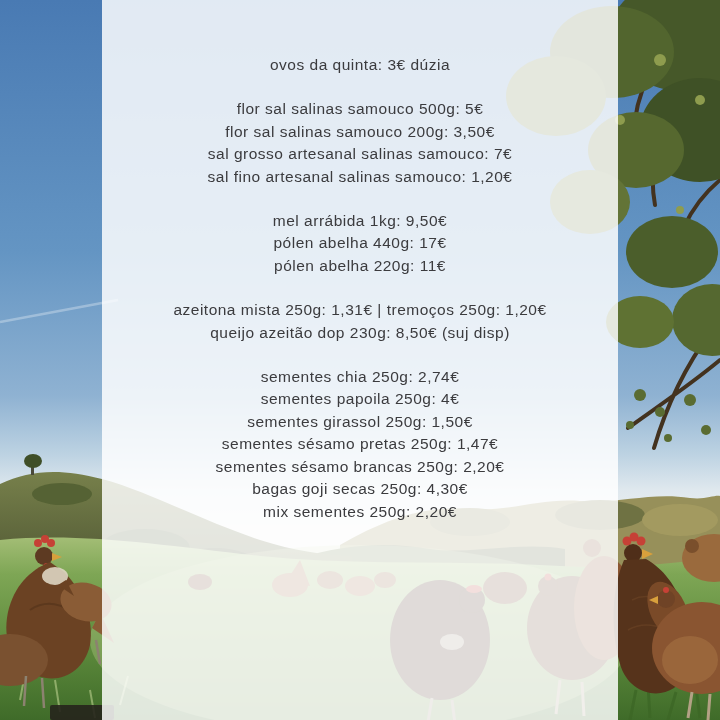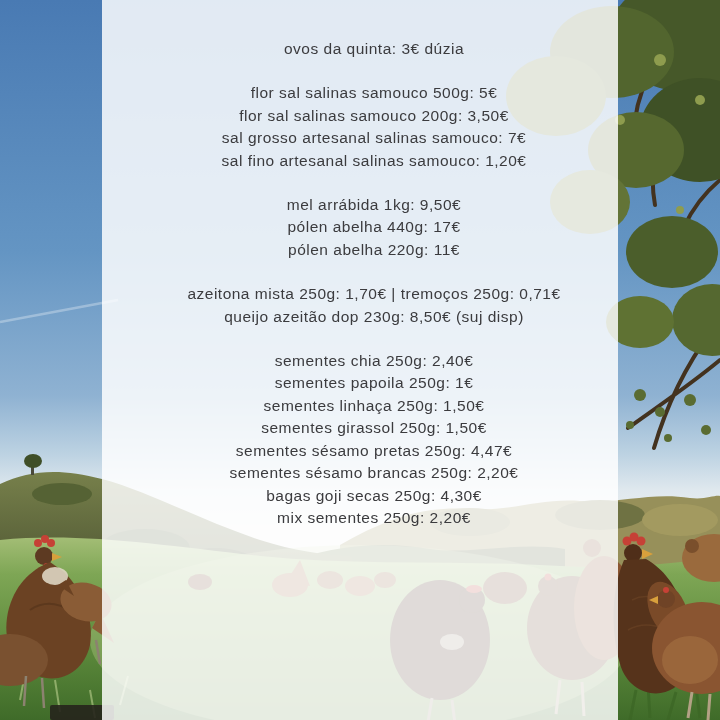--- a/index.html
+++ b/index.html
@@ -7,22 +7,22 @@
     position:relative; width:720px; height:720px; overflow:hidden;
     font-family:"Liberation Sans", sans-serif;
   }
   .bg { position:absolute; left:0; top:0; width:720px; height:720px; display:block; }
   .overlay-panel {
     position:absolute; left:102px; top:0; width:516px; height:720px;
     background:rgba(255,255,255,0.84);
   }
   .price-list {
     position:absolute; left:102px; top:0; width:516px; height:720px;
-    box-sizing:border-box; padding-top:38px;
-    display:flex; flex-direction:column; align-items:center;margin-left:14px;
+    box-sizing:border-box; padding-top:54px;
+    display:flex; flex-direction:column; align-items:center;
   }
   .price-group { margin-bottom:22px; }
   .price-group:last-child { margin-bottom:0; }
   .price-line {
     font-size:15.5px; line-height:22.4px; letter-spacing:0.5px;
     color:#3b3b3e; font-weight:500; text-align:center; white-space:nowrap;
   }
 </style>
 </head>
 <body>
@@ -173,28 +173,27 @@
         <div class="price-line">flor sal salinas samouco 200g: 3,50€</div>
         <div class="price-line">sal grosso artesanal salinas samouco: 7€</div>
         <div class="price-line">sal fino artesanal salinas samouco: 1,20€</div>
       </div>
       <div class="price-group">
         <div class="price-line">mel arrábida 1kg: 9,50€</div>
         <div class="price-line">pólen abelha 440g: 17€</div>
         <div class="price-line">pólen abelha 220g: 11€</div>
       </div>
       <div class="price-group">
-        <div class="price-line">azeitona mista 250g: 1,70€ | tremoços 250g: 0,71€</div>
+        <div class="price-line">azeitona mista 250g: 1,31€ | tremoços 250g: 1,20€</div>
         <div class="price-line">queijo azeitão dop 230g: 8,50€ (suj disp)</div>
       </div>
       <div class="price-group">
-        <div class="price-line">sementes chia 250g: 2,40€</div>
-        <div class="price-line">sementes papoila 250g: 1€</div>
-        <div class="price-line">sementes linhaça 250g: 1,50€</div>
+        <div class="price-line">sementes chia 250g: 2,74€</div>
+        <div class="price-line">sementes papoila 250g: 4€</div>
         <div class="price-line">sementes girassol 250g: 1,50€</div>
-        <div class="price-line">sementes sésamo pretas 250g: 4,47€</div>
+        <div class="price-line">sementes sésamo pretas 250g: 1,47€</div>
         <div class="price-line">sementes sésamo brancas 250g: 2,20€</div>
         <div class="price-line">bagas goji secas 250g: 4,30€</div>
         <div class="price-line">mix sementes 250g: 2,20€</div>
       </div>
     </div>
 
 </div>
 
 </body></html>

